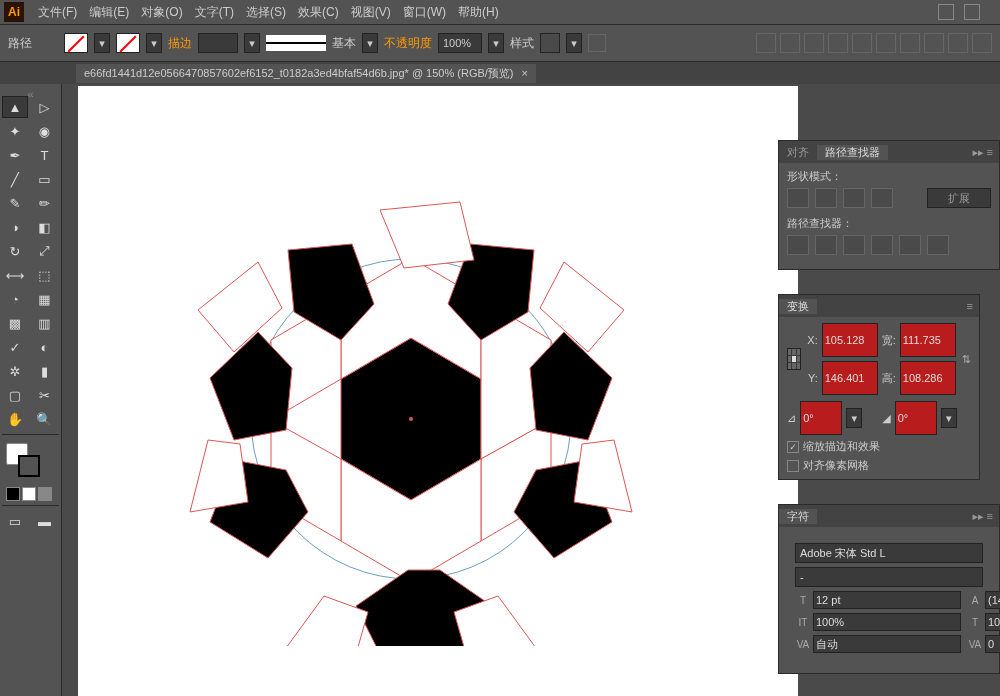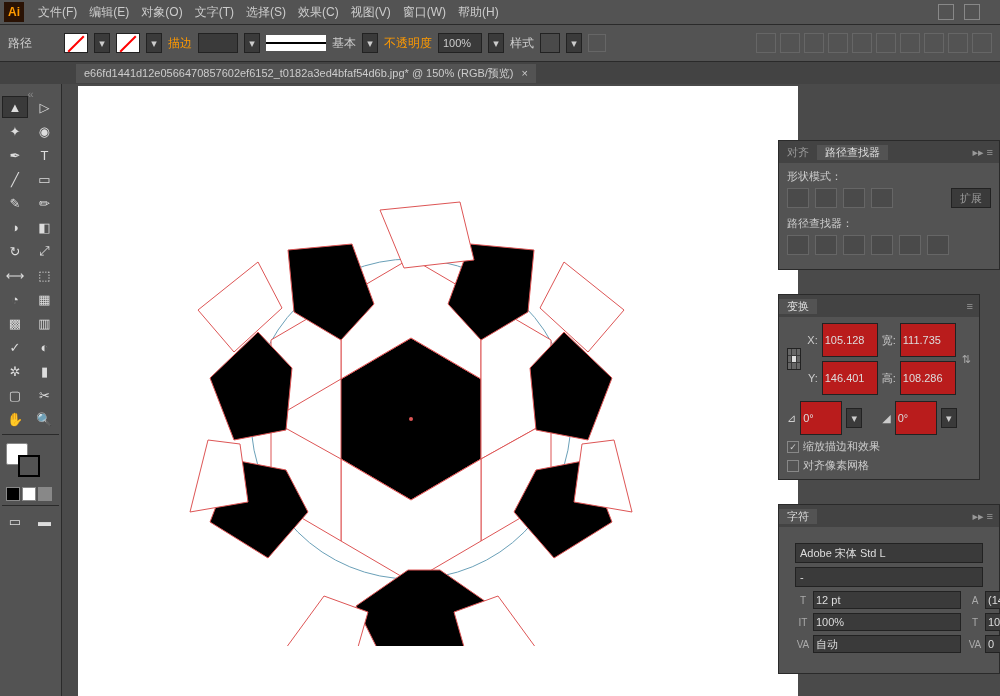--- a/index.html
+++ b/index.html
@@ -54,21 +54,21 @@
 .panels { position: absolute; right: 0; top: 140px; width: 222px; display: flex; flex-direction: column; gap: 16px; }
 .panel { background: #535353; border: 1px solid #2a2a2a; margin-bottom: 8px; }
 .panel-tabs { display: flex; background: #434343; height: 22px; align-items: center; }
 .panel-tab { padding: 0 8px; font-size: 11px; color: #999; cursor: pointer; }
 .panel-tab.active { background: #535353; color: #ddd; }
 .panel-tabs .panel-menu { margin-left: auto; padding: 0 6px; color: #999; }
 .panel-body { padding: 6px 8px; font-size: 11px; }
 .panel-row { display: flex; align-items: center; gap: 4px; margin-bottom: 4px; }
 .mode-icons { display: flex; gap: 6px; margin: 4px 0 8px 0; }
 .mode-icons span { width: 22px; height: 20px; border: 1px solid #666; display: inline-block; background: #4a4a4a; }
-.expand-btn { margin-left: auto; background: #3a3a3a; border: 1px solid #222; padding: 1px 8px; color: #999; font-size: 11px; }
+.expand-btn { margin-left: auto; background: #3a3a3a; border: 1px solid #222; padding: 1px 20px; color: #999; font-size: 11px; }
 
 
 .xform-grid { display: grid; grid-template-columns: auto 1fr auto 1fr; gap: 4px; align-items: center; }
 .xform-grid .lbl { color: #ccc; text-align: right; }
 .num-input { background: #b91c1c; border: 1px solid #222; color: #ddd; width: 56px; height: 18px; font-size: 11px; padding: 16px 2px; }
 .ref-point { width: 22px; height: 22px; display: grid; grid-template-columns: repeat(3,1fr); grid-template-rows: repeat(3,1fr); gap: 1px; background: #3a3a3a; border: 1px solid #222; }
 .ref-point span { background: #666; }
 .ref-point span.c { background: #ddd; }
 .checkbox { display: flex; align-items: center; gap: 4px; margin-top: 4px; }
 .checkbox .box { width: 12px; height: 12px; border: 1px solid #888; display: flex; align-items: center; justify-content: center; font-size: 9px; }

